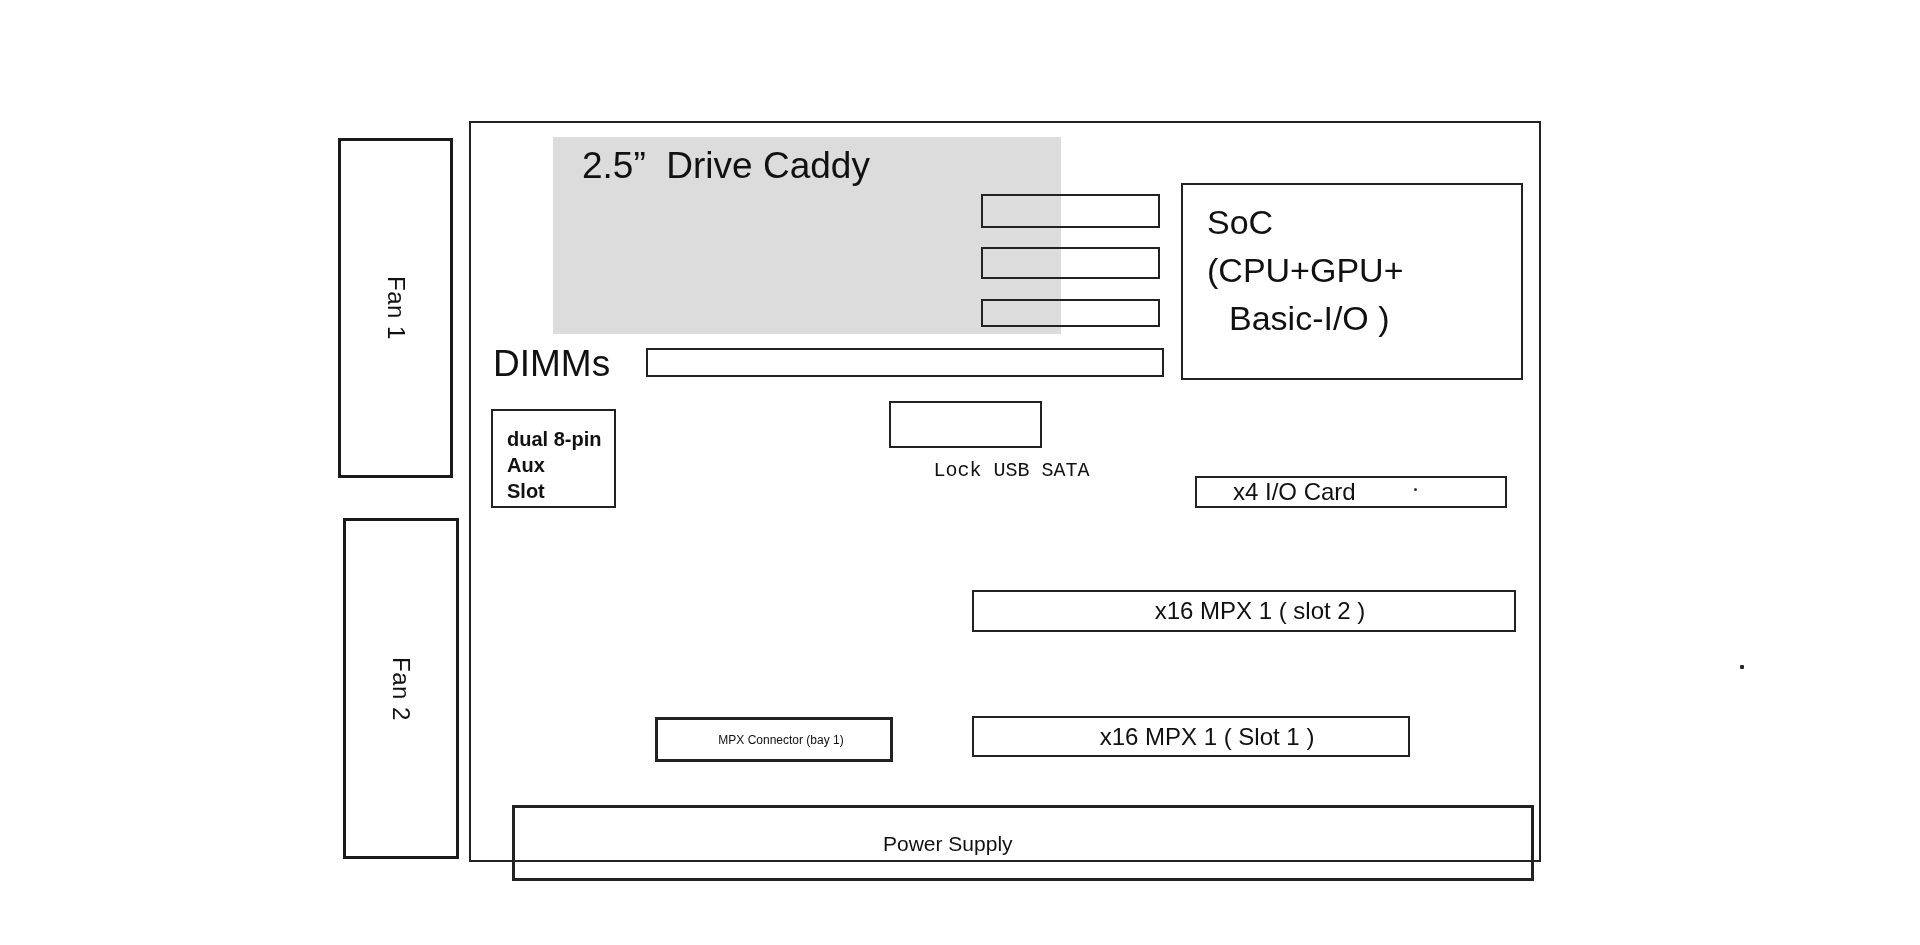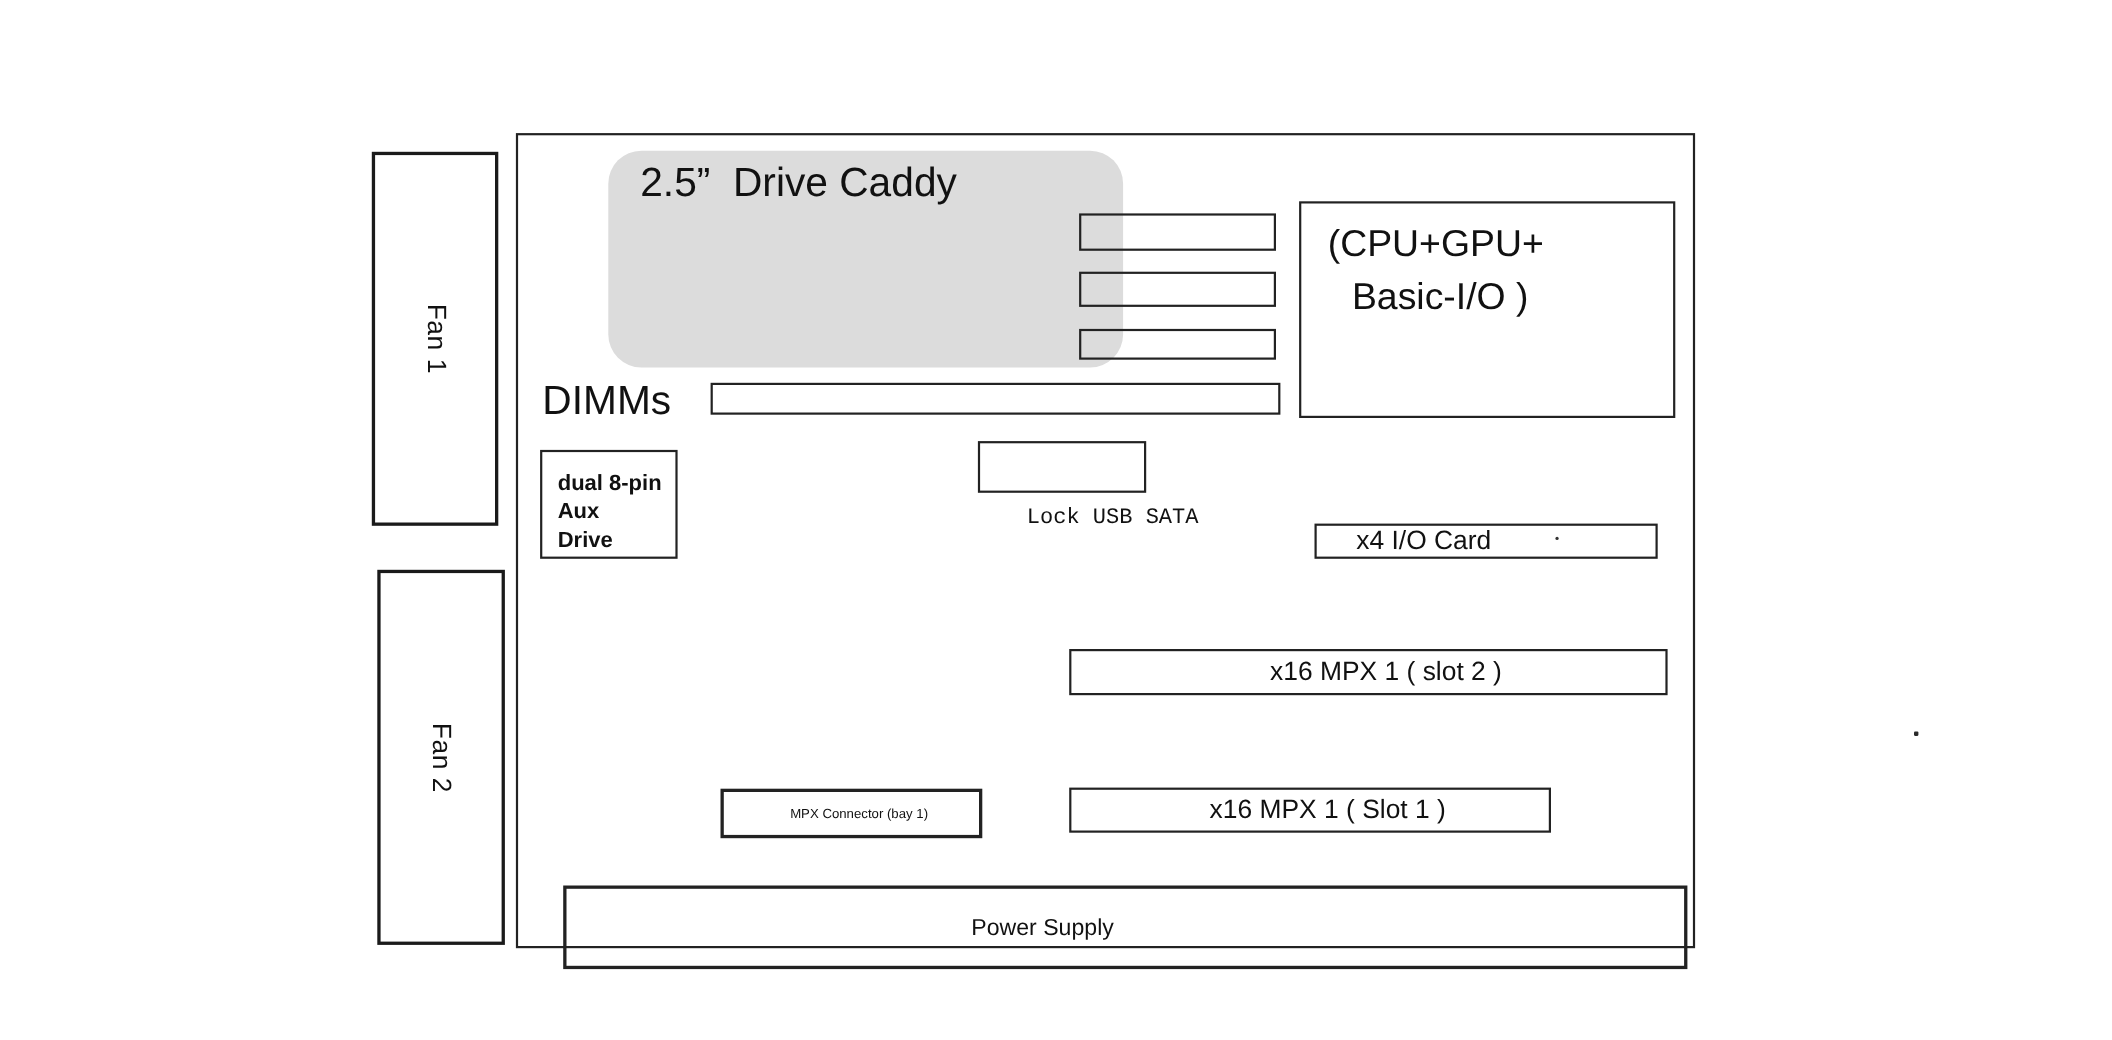--- a/index.html
+++ b/index.html
@@ -18,21 +18,21 @@
   
   .board { left: 469px; top: 121px; width: 1072px; height: 741px; }
 
   
   .fan { display: flex; align-items: center; justify-content: center; background: #fff; }
   .fan1 { left: 338px; top: 138px; width: 115px; height: 340px; }
   .fan2 { left: 343px; top: 518px; width: 116px; height: 341px; }
   .fan-label { transform: rotate(90deg); font-size: 24px; letter-spacing: 0.5px; white-space: nowrap; }
 
   
-  .caddy { position: absolute; left: 553px; top: 137px; width: 468px; height: 197px; background: #dcdcdc; border-radius: 30px; }
+  .caddy { position: absolute; left: 553px; top: 137px; width: 508px; height: 197px; background: #dcdcdc; }
   .caddy-label { position: absolute; left: 29px; top: 8px; font-size: 37px; white-space: pre; }
 
   
   .slotA { left: 981px; top: 194px; width: 179px; height: 34px; }
   .slotB { left: 981px; top: 247px; width: 179px; height: 32px; }
   .slotC { left: 981px; top: 299px; width: 179px; height: 28px; }
   .dimm-slot { left: 646px; top: 348px; width: 518px; height: 29px; }
 
   .dimms-label { position: absolute; left: 493px; top: 343px; font-size: 37px; }
 
@@ -89,28 +89,29 @@
   </div>
 
   <div class="box slotA"></div>
   <div class="box slotB"></div>
   <div class="box slotC"></div>
 
   <div class="box dimm-slot"></div>
   <span class="dimms-label">DIMMs</span>
 
   <div class="box soc">
+    <div class="soc-line">SoC</div>
     <div class="soc-line">(CPU+GPU+</div>
     <div class="soc-line indent">Basic-I/O )</div>
   </div>
 
   <div class="box aux">
     <div class="aux-line">dual 8-pin</div>
     <div class="aux-line">Aux</div>
-    <div class="aux-line">Drive</div>
+    <div class="aux-line">Slot</div>
   </div>
 
   <div class="box lock-box"></div>
   <span class="lock-label">Lock USB SATA</span>
 
   <div class="box x4">
     <span class="lbl">x4 I/O Card</span>
   </div>
 
   <div class="box mpx-slot2 centered">

